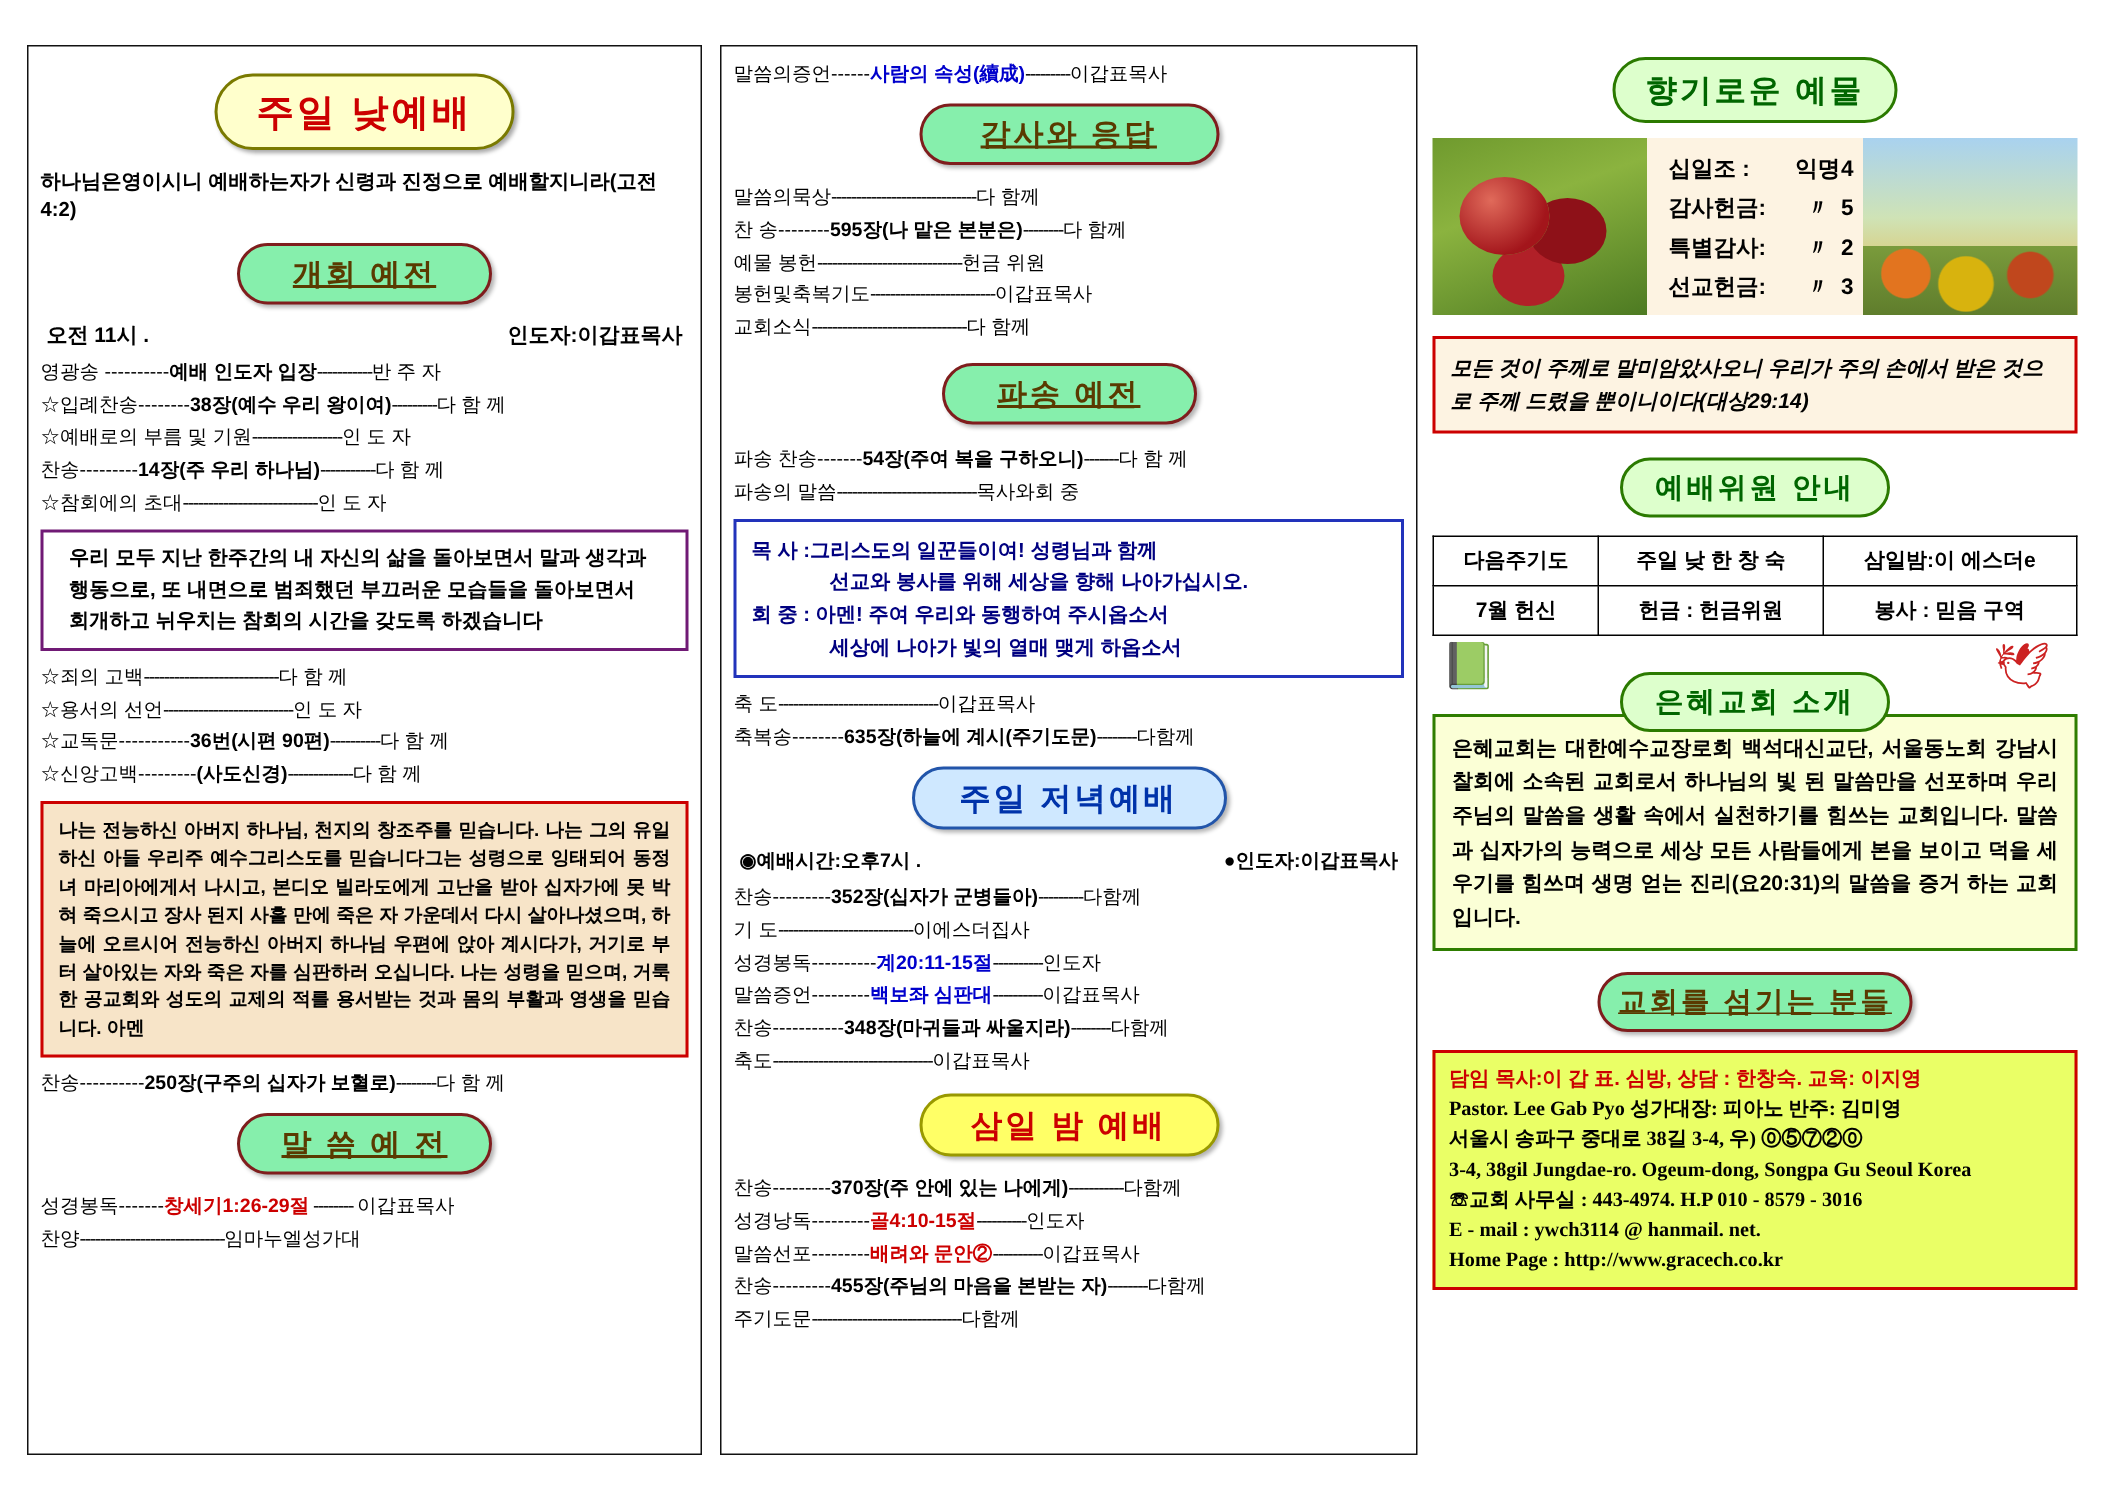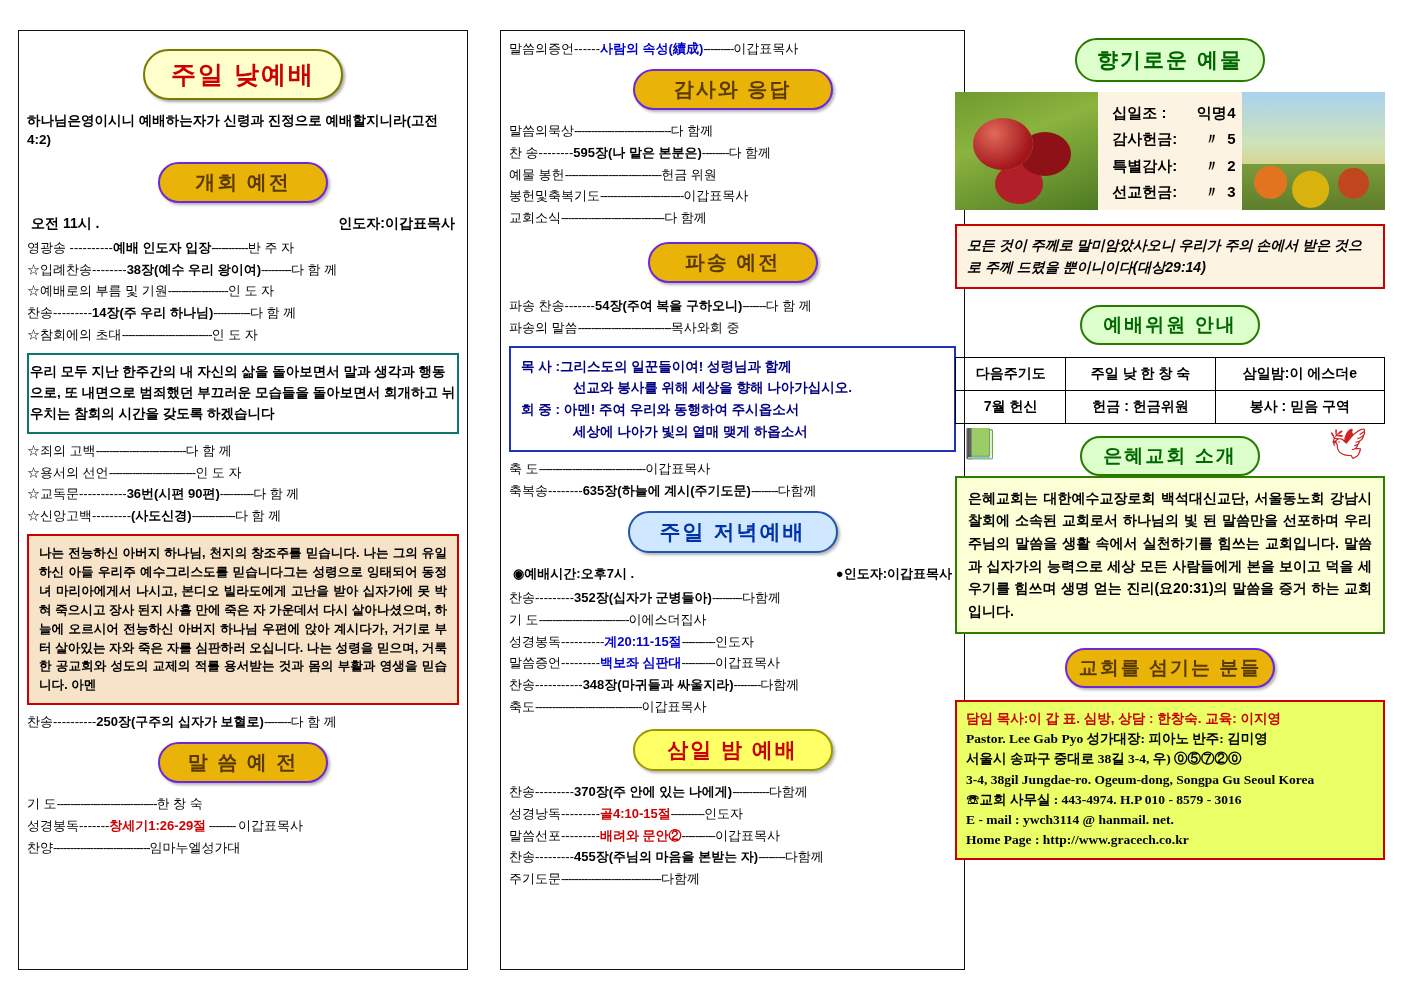--- a/index.html
+++ b/index.html
@@ -9,43 +9,44 @@
     font-family:"Liberation Sans", sans-serif;
     color:#000;
     position:relative;
     overflow:hidden;
   }
   .page{position:absolute;inset:0;}
 
   
   .col{position:absolute;top:0;}
   #col1{left:18px;top:30px;width:450px;height:940px;border:1px solid #111;box-sizing:border-box;padding:6px 8px;}
-  #col2{left:500px;top:30px;width:465px;height:940px;border:1px solid #111;box-sizing:border-box;padding:6px 8px;}
+  #col2{left:480px;top:30px;width:465px;height:940px;border:1px solid #111;box-sizing:border-box;padding:6px 8px;}
   #col3{left:955px;top:20px;width:430px;height:950px;}
 
   
   .banner{
     margin:12px auto;display:block;text-align:center;
     border-radius:999px;
     font-weight:bold;
     letter-spacing:2px;
     box-sizing:border-box;
   }
   .banner.big{
     width:200px;padding:7px 0;font-size:25px;
     background:#ffffcc;border:2px solid #7a7a00;color:#cc0000;
     box-shadow:2px 2px 3px rgba(0,0,0,.35);
   }
   .banner.green{
     background:#ddffcc;border:2px solid #2b7a00;color:#006600;
   }
   .banner.tan{
     width:170px;padding:5px 0;font-size:20px;
-    background:#eab308;border:2px solid #6d28d9;color:#5a3a00;
+    background:#86efac;border:2px solid #7f1d1d;color:#5a3a00;
     box-shadow:2px 2px 3px rgba(0,0,0,.3);
+    text-decoration:underline;
   }
   .banner.yellow{
     width:200px;padding:5px 0;font-size:21px;
     background:#ffff66;border:2px solid #999900;color:#cc0000;
     box-shadow:2px 2px 3px rgba(0,0,0,.3);
   }
   .banner.blue{
     width:210px;padding:5px 0;font-size:21px;
     background:#cfe8ff;border:2px solid #2255aa;color:#0033aa;
     box-shadow:2px 2px 3px rgba(0,0,0,.3);
@@ -58,21 +59,21 @@
     margin:3px 0;line-height:1.45;
   }
   .line .dots{letter-spacing:-1px;}
   .line b{font-weight:bold;}
   .bluebold{color:#0000cc;font-weight:bold;}
   .redbold{color:#cc0000;font-weight:bold;}
   .timerow{font-size:14px;font-weight:bold;display:flex;justify-content:space-between;margin:8px 4px 6px;}
 
   
   .redbox{
-    border:2px solid #0f766e;padding:7px 1px;margin:8px 0;
+    border:2px solid #701a75;padding:7px 17px;margin:8px 0;
     font-size:13.5px;line-height:1.55;font-weight:bold;
   }
   .creedbox{
     border:2px solid #cc0000;background:#f7e4c8;padding:8px 10px;margin:8px 0;
     font-size:12.6px;line-height:1.5;font-weight:bold;text-align:justify;
   }
   .bluebox{
     border:2px solid #2233bb;padding:8px 10px;margin:8px 0;
     font-size:13.5px;line-height:1.6;font-weight:bold;color:#000080;
   }
@@ -159,21 +160,20 @@
       <div class="line"><span>☆신앙고백---------</span><b>(사도신경)</b><span class="dots">-------------</span><span>다 함 께</span></div>
     </div>
 
     <div class="creedbox">나는 전능하신 아버지 하나님, 천지의 창조주를 믿습니다. 나는 그의 유일하신 아들 우리주 예수그리스도를 믿습니다그는 성령으로 잉태되어 동정녀 마리아에게서 나시고, 본디오 빌라도에게 고난을 받아 십자가에 못 박혀 죽으시고 장사 된지 사흘 만에 죽은 자 가운데서 다시 살아나셨으며, 하늘에 오르시어 전능하신 아버지 하나님 우편에 앉아 계시다가, 거기로 부터 살아있는 자와 죽은 자를 심판하러 오십니다. 나는 성령을 믿으며, 거룩한 공교회와 성도의 교제의 적를 용서받는 것과 몸의 부활과 영생을 믿습니다. 아멘</div>
 
     <div class="line"><span>찬송----------</span><b>250장(구주의 십자가 보혈로)</b><span class="dots">--------</span><span>다 함 께</span></div>
 
     <div class="banner tan" style="margin-top:10px;">말 씀 예 전</div>
 
     <div style="margin-top:8px;">
-      <div class="line"><span>기 도</span><b></b><span class="dots">------------------------------</span><span>한 창 숙</span></div>
       <div class="line"><span>성경봉독-------</span><b class="redbold">창세기1:26-29절</b><span class="dots"> -------- </span><span>이갑표목사</span></div>
       <div class="line"><span>찬양</span><b></b><span class="dots">-----------------------------</span><span>임마누엘성가대</span></div>
     </div>
   </div>
 
   <div class="col" id="col2">
     <div class="line"><span>말씀의증언------</span><b class="bluebold">사람의 속성(續成)</b><span class="dots">---------</span><span>이갑표목사</span></div>
 
     <div class="banner tan" style="width:200px;margin-top:10px;">감사와 응답</div>
 
@@ -278,21 +278,21 @@
         <td>7월 헌신</td>
         <td>헌금 : 헌금위원</td>
         <td>봉사 : 믿음 구역</td>
       </tr>
     </tbody>
       </table>
 
     <div class="icons-row">
       <span class="ic left">📗</span>
       <span class="ic right">🕊</span>
-      <div class="banner green" style="width:180px;padding:5px 0;font-size:19px;position:absolute;left:125px;top:0;">은혜교회 소개</div>
+      <div class="banner green" style="width:180px;padding:5px 0;font-size:19px;position:absolute;left:125px;top:12px;">은혜교회 소개</div>
     </div>
 
     <div class="intro">은혜교회는 대한예수교장로회 백석대신교단, 서울동노회 강남시찰회에 소속된 교회로서 하나님의 빛 된 말씀만을 선포하며 우리 주님의 말씀을 생활 속에서 실천하기를 힘쓰는 교회입니다. 말씀과 십자가의 능력으로 세상 모든 사람들에게 본을 보이고 덕을 세우기를 힘쓰며 생명 얻는 진리(요20:31)의 말씀을 증거 하는 교회입니다.</div>
 
     <div class="banner tan" style="width:210px;padding:5px 0;font-size:19px;margin-top:14px;">교회를 섬기는 분들</div>
 
     <div class="contact">
       <div class="l1">담임 목사:이 갑 표.  심방, 상담 : 한창숙.  교육: 이지영</div>
       <div class="mono">Pastor. Lee Gab Pyo 성가대장:    피아노 반주: 김미영</div>
       <div class="mono">서울시 송파구 중대로 38길 3-4, 우) ⓪⑤⑦②⓪</div>

